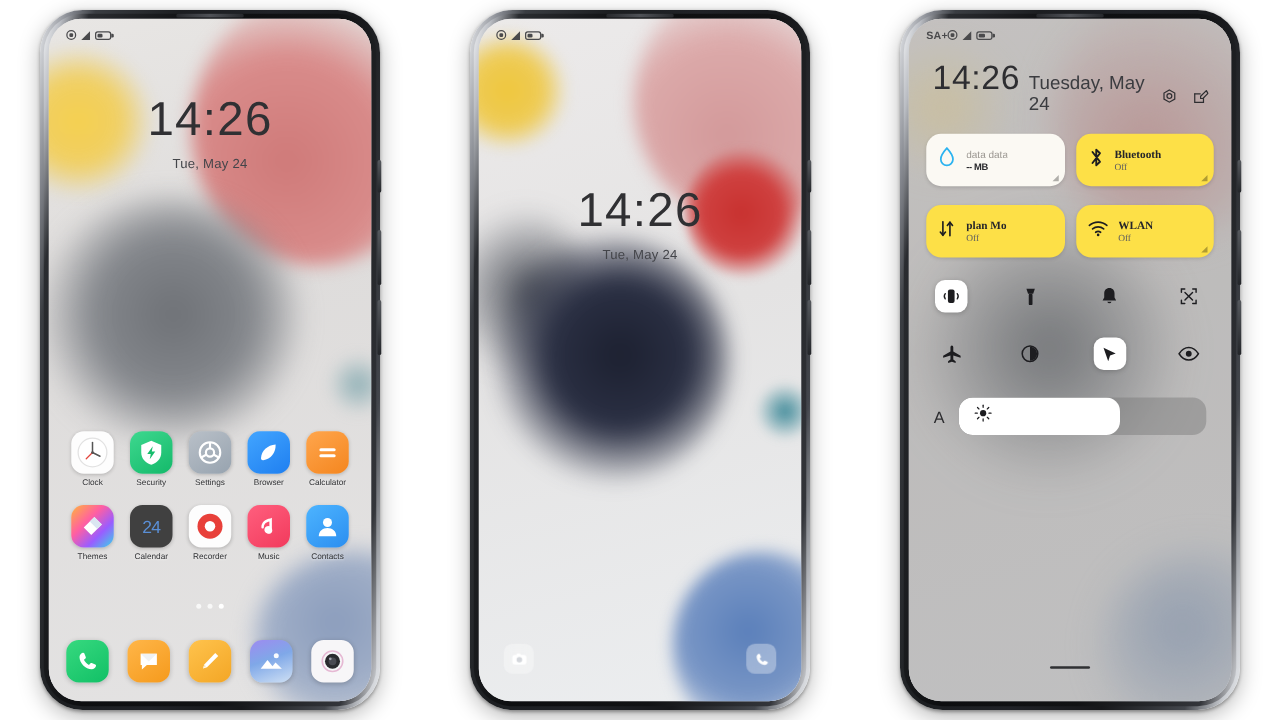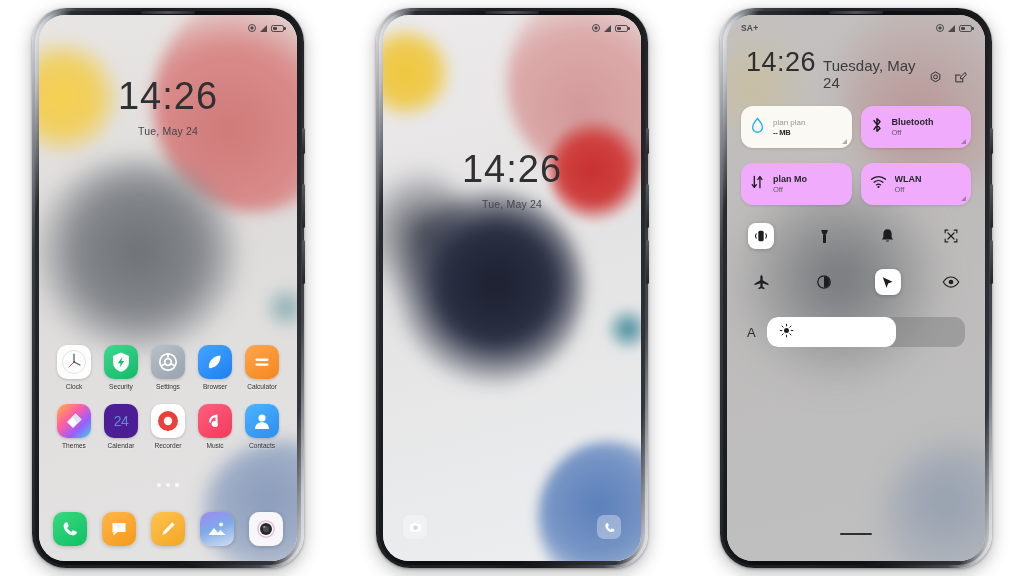--- a/index.html
+++ b/index.html
@@ -91,21 +91,21 @@
   .w3 .b-pink { right:-18%; top:-4%; width:74%; height:36%;
       background:radial-gradient(circle at 40% 62%,#c99e9d 0%,rgba(200,175,174,0) 75%); filter:blur(14px);}
   .w3 .b-dark { left:2%; top:30%; width:80%; height:38%;
       background:radial-gradient(circle at 52% 48%,#6f7276 0%,rgba(150,152,156,0) 74%); filter:blur(16px);}
   .w3 .b-blue { right:-22%; bottom:-6%; width:62%; height:28%;
       background:radial-gradient(circle at 40% 40%,#9aa8bd 0%,rgba(180,188,202,0) 74%); filter:blur(14px);}
   .w3 .scrim { position:absolute; inset:0; background:rgba(120,120,120,.20); }
 
   
   .statusbar { position:absolute; top:0; left:0; right:0; height:26px;
-               display:flex; align-items:center; justify-content:space-between;
+               display:flex; align-items:center; 
                padding:0 13px 0 14px; font-size:8px; color:#3b3b3d; z-index:6; }
   .sb-left { font-size:8.5px; letter-spacing:.2px; font-weight:600; color:#4a4a4c; }
   .sb-right { display:flex; align-items:center; gap:4px; }
   .ic-mute { width:8px; height:8px; border:1.2px solid #4a4a4c; border-radius:50%;
              position:relative; }
   .ic-mute::after { content:""; position:absolute; left:50%; top:50%;
              transform:translate(-50%,-50%); width:3px; height:3px; border-radius:1px;
              background:#4a4a4c; }
   .ic-sig { width:0; height:0; border-left:7px solid transparent;
             border-bottom:7px solid #4a4a4c; }
@@ -156,21 +156,21 @@
              padding:0 4px 0 5px; }
   .cc-timewrap { display:flex; align-items:baseline; gap:7px; }
   .cc-time { font-size:27px; font-weight:300; color:#2e2e31; line-height:1; letter-spacing:.5px;}
   .cc-date { font-size:15px; color:#3b3c40; }
   .cc-headicons { display:flex; gap:12px; align-items:center; padding-bottom:3px; }
 
   .tiles { display:flex; gap:9px; margin-top:15px; }
   .tile { flex:1; height:42px; border-radius:12px; position:relative;
           display:flex; align-items:center; padding:0 9px; gap:8px;
           box-shadow:0 1px 3px rgba(0,0,0,.12); }
-  .tile.cream { background:#f0abfc; }
+  .tile.cream { background:#fde047;font-family:Liberation Serif, serif; }
   .tile.white { background:#fbf9f3; }
   .tile-txt { display:flex; flex-direction:column; gap:1px; min-width:0; }
   .tile-title { font-size:9px; font-weight:700; color:#26262a; white-space:nowrap;
                 overflow:hidden; }
   .tile-title.dim { font-weight:400; color:#9a9690; font-size:8px; }
   .tile-sub { font-size:7.5px; color:#5a5a5e; }
   .tile-sub.b { font-weight:700; color:#2a2a2d; letter-spacing:-.3px; }
   .tile-corner { position:absolute; right:5px; bottom:4px; width:0; height:0;
                  border-left:5px solid transparent; border-bottom:5px solid rgba(0,0,0,.3); }
 
@@ -293,21 +293,21 @@
             <div class="appicon" style="background:linear-gradient(135deg,#ffb43c 0%,#ff5fa2 38%,#9a5cff 68%,#36d6e8 100%);">
               <svg width="22" height="22" viewBox="0 0 22 22">
                 <path d="M12.5 3.5 L18.5 9.5 L10 18 L4 12 Z" fill="#fff"></path>
                 <path d="M12.5 3.5 L18.5 9.5 L14.8 13.2 L8.8 7.2 Z" fill="#dbe6f2"></path>
               </svg>
             </div>
             <div class="applabel">Themes</div>
           </div>
 
           <div class="app">
-            <div class="appicon" style="background:#4c1d95;">
+            <div class="appicon" style="background:#404040;">
               <span style="font-size:14px;color:#5a8fd6;font-weight:400;letter-spacing:-.5px;">24</span>
             </div>
             <div class="applabel">Calendar</div>
           </div>
 
           <div class="app">
             <div class="appicon" style="background:#fdfdfd;">
               <svg width="26" height="26" viewBox="0 0 26 26">
                 <circle cx="13" cy="13" r="10" fill="#e8403a"></circle>
                 <circle cx="13" cy="13" r="4.2" fill="#fff"></circle>
@@ -485,21 +485,21 @@
         </div>
 
         <div class="tiles">
           <div class="tile white">
             <span>
               <svg width="15" height="17" viewBox="0 0 16 18">
                 <path d="M8 1.6 C8 1.6 2.8 7.4 2.8 11 A5.2 5.2 0 0 0 13.2 11 C13.2 7.4 8 1.6 8 1.6 Z" fill="none" stroke="#2bb3f0" stroke-width="1.5"></path>
               </svg>
             </span>
             <div class="tile-txt">
-              <div class="tile-title dim">plan plan</div>
+              <div class="tile-title dim">data data</div>
               <div class="tile-sub b">-- MB</div>
             </div>
             <span class="tile-corner"></span>
           </div>
 
           <div class="tile cream">
             <span>
               <svg width="14" height="18" viewBox="0 0 14 18">
                 <path d="M4 4.6 L10 12.4 L7 15.2 V2.8 L10 5.6 L4 13.4" fill="none" stroke="#1d1d20" stroke-width="1.5" stroke-linejoin="round" stroke-linecap="round"></path>
               </svg>

